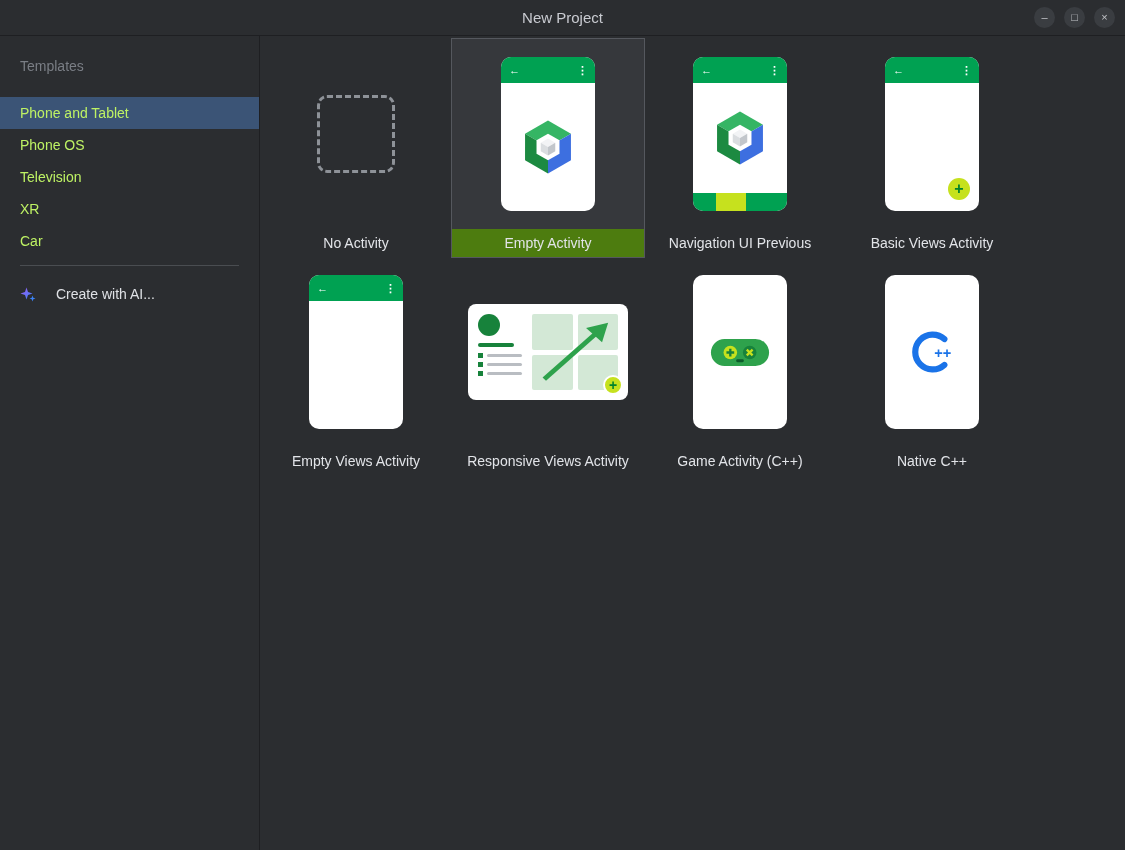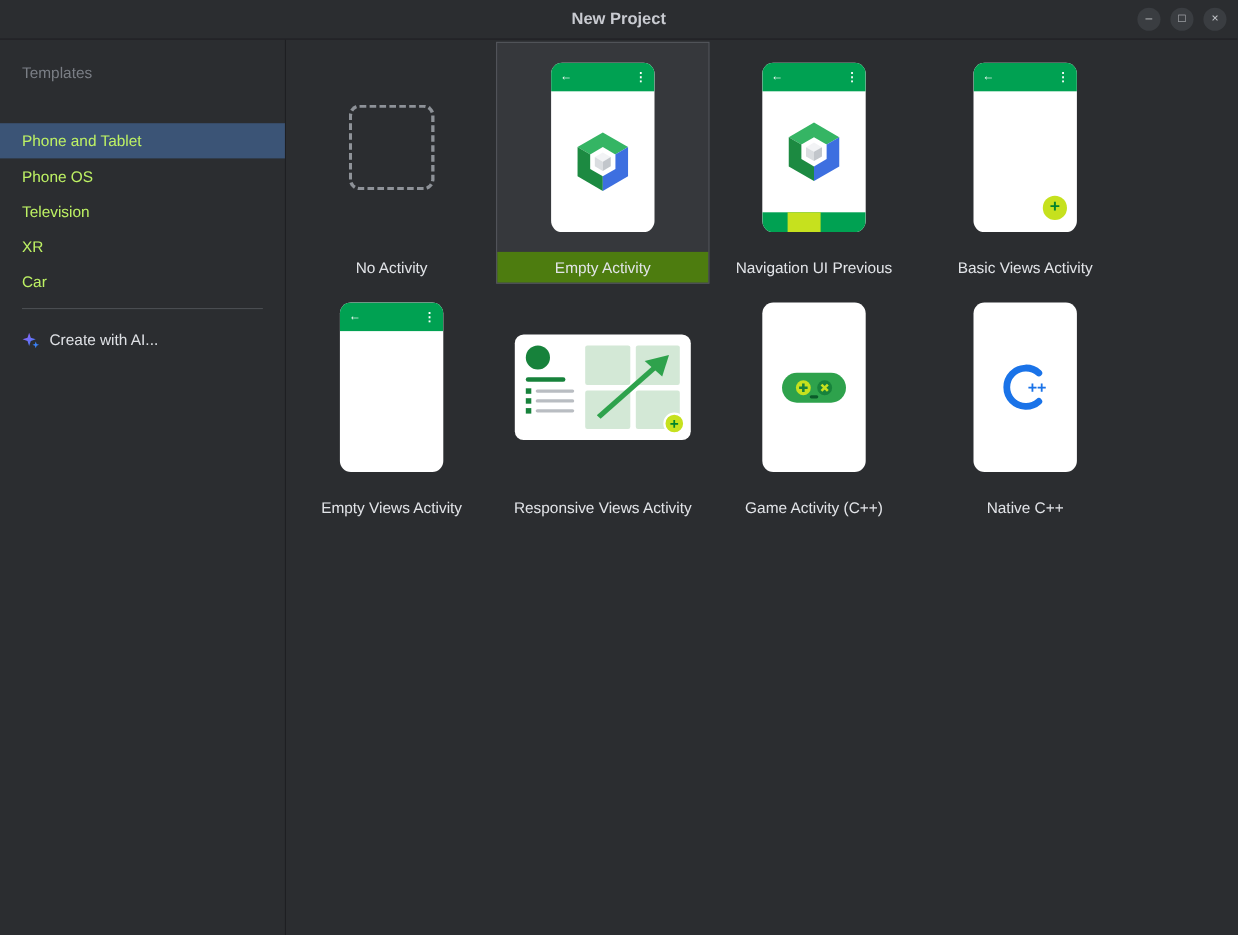--- a/index.html
+++ b/index.html
@@ -2,32 +2,32 @@
 <html><head>
 <meta charset="utf-8">
 <style>
   *{box-sizing:border-box;margin:0;padding:0}
   html,body{width:1125px;height:850px}
   body{background:#2B2D30;font-family:"Liberation Sans",sans-serif;color:#DFE1E5;overflow:hidden}
   .window{display:flex;flex-direction:column;height:100%}
 
   
   .titlebar{flex:0 0 36px;display:flex;align-items:center;justify-content:center;position:relative;background:#2B2D30;border-bottom:1px solid #1E1F22}
-  .title{font-size:15px;font-weight:bold;color:#C9CBD1}
+  .title{font-size:15px;font-weight:normal;color:#C9CBD1}
   .win-controls{position:absolute;right:10px;top:7px;display:flex;gap:9px}
   .win-btn{width:21px;height:21px;border-radius:50%;background:#3A3D41;color:#C3C5C9;display:flex;align-items:center;justify-content:center;font-size:11px;line-height:1;cursor:pointer}
 
   
   .content{flex:1;display:flex;min-height:0}
   .sidebar{flex:0 0 260px;width:260px;border-right:1px solid #1E1F22;padding-top:14px}
-  .sb-header{height:32px;display:flex;align-items:center;padding:0 20px;font-size:14px;color:#7A7E85;margin-bottom:30px}
+  .sb-header{height:32px;display:flex;align-items:center;padding:0 20px;font-size:14px;color:#7A7E85;margin-bottom:15px}
   .sb-item{height:32px;display:flex;align-items:center;padding:0 20px;font-size:14px;color:#bef264;cursor:pointer}
   .sb-item.selected{background:#3B5476}
   .sb-divider{height:1px;background:#4A4D51;margin:8px 20px 12px 20px}
-  .sb-ai{height:32px;display:flex;align-items:center;gap:9px;padding:0 20px;font-size:14px;cursor:pointer}
+  .sb-ai{height:32px;display:flex;align-items:center;gap:20px;padding:0 20px;font-size:14px;cursor:pointer}
 
   .main{flex:1;padding-top:3px}
   .grid{display:grid;grid-template-columns:repeat(4,192px);grid-auto-rows:218px}
   .cell{display:flex;flex-direction:column;cursor:pointer}
   .cell .art{height:190px;display:flex;align-items:center;justify-content:center}
   .cell .label{height:28px;display:flex;align-items:center;justify-content:center;font-size:14px;color:#E2E4E8;text-align:center}
   .cell.selected{background:#36383C;outline:1px solid #55585E}
   .cell.selected .label{background:#4d7c0f}
 
   

